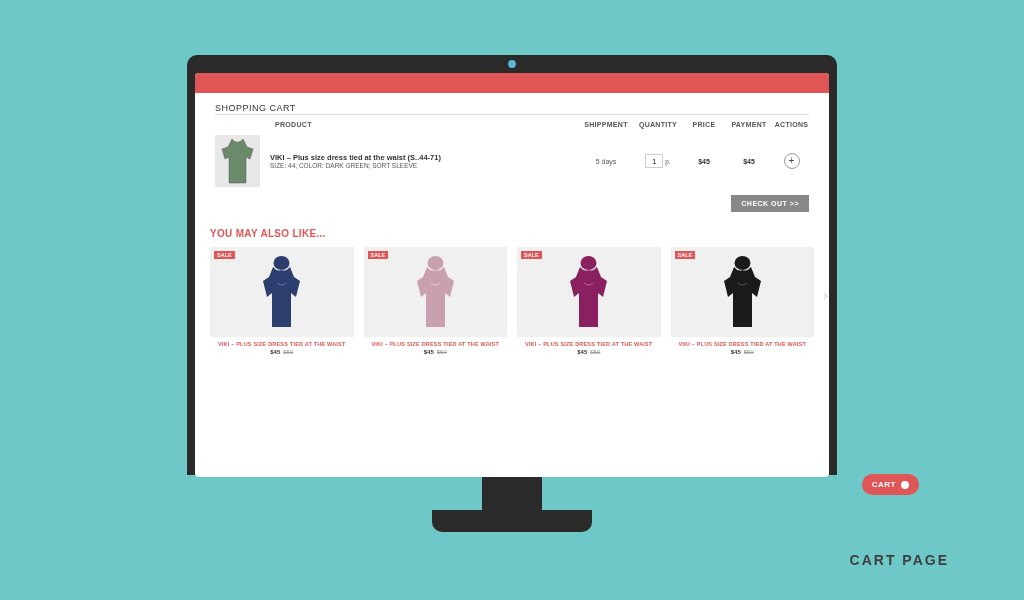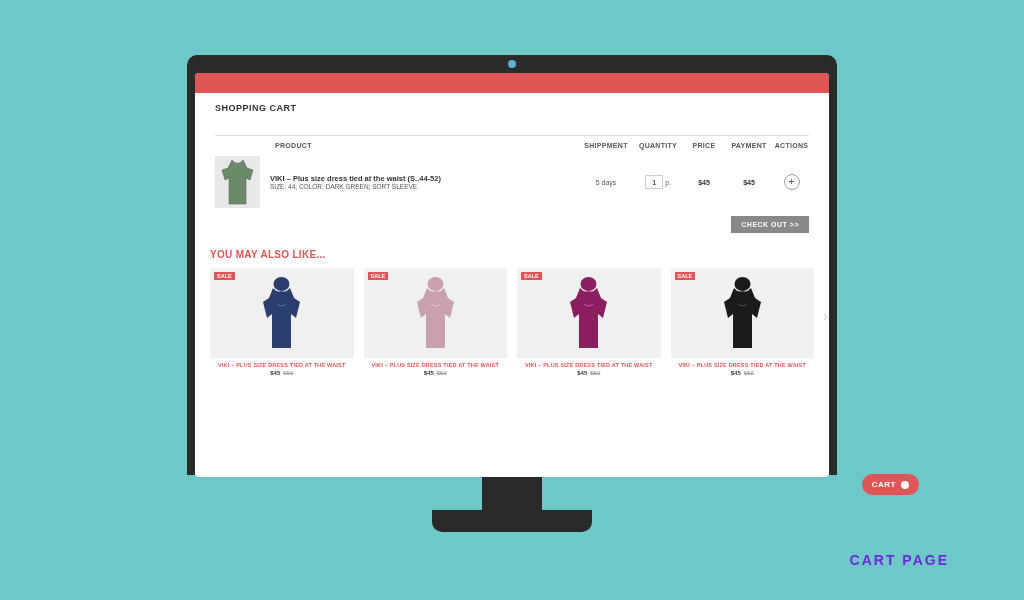--- a/index.html
+++ b/index.html
@@ -78,24 +78,24 @@
       flex-shrink: 0;
     }
 
     
     .cart-area {
       padding: 10px 20px 5px 20px;
       flex-shrink: 0;
     }
     .cart-title {
       font-size: 9px;
-      font-weight: bold;
+      font-weight: normal;
       color: #333;
       letter-spacing: 0.5px;
-      margin-bottom: 22px;
+      margin-bottom: 1px;
     }
     .cart-divider {
       border: none;
       border-top: 1px solid #ddd;
       margin-bottom: 6px;
     }
     .cart-table-header {
       display: flex;
       font-size: 7px;
       color: #555;
@@ -312,21 +312,21 @@
       border-radius: 50%;
     }
 
     
     .cart-page-label {
       position: absolute;
       bottom: 32px;
       right: 75px;
       font-size: 14px;
       font-weight: bold;
-      color: #6d28d9;
+      color: #404040;
       letter-spacing: 2px;
       margin-top: 40px;
     }
 
     
     .dress-svg {
       width: 45px;
       height: 75px;
     }
     .thumb-dress-svg {
@@ -359,21 +359,21 @@
 
           <div class="cart-item-row">
             <div class="product-thumb">
               <div class="product-thumb-figure">
                 <svg class="thumb-dress-svg" viewBox="0 0 35 48" xmlns="http://www.w3.org/2000/svg">
                   <path d="M12,2 L8,10 L2,12 L5,22 L9,20 L9,46 L26,46 L26,20 L30,22 L33,12 L27,10 L23,2 Q20,6 17.5,5 Q15,6 12,2 Z" fill="#6a8a6a" stroke="#555" stroke-width="0.5"></path>
                 </svg>
               </div>
             </div>
             <div class="product-info">
-              <div class="product-name">VIKI – Plus size dress tied at the waist (S..44-52)</div>
+              <div class="product-name">VIKI – Plus size dress tied at the waist (S..44-71)</div>
               <div class="product-details">SIZE: 44; COLOR: DARK GREEN; SORT SLEEVE</div>
             </div>
             <div class="item-shipment">5 days</div>
             <div class="item-quantity">
               <div class="qty-box">1</div>
               <span class="qty-unit">p.</span>
             </div>
             <div class="item-price">$45</div>
             <div class="item-payment">$45</div>
             <div class="item-actions">

